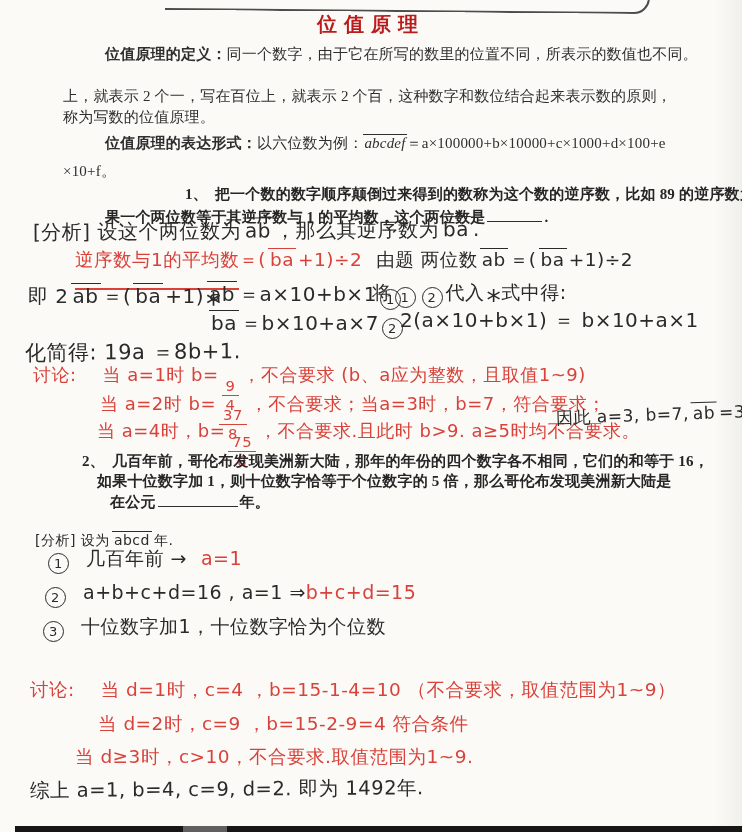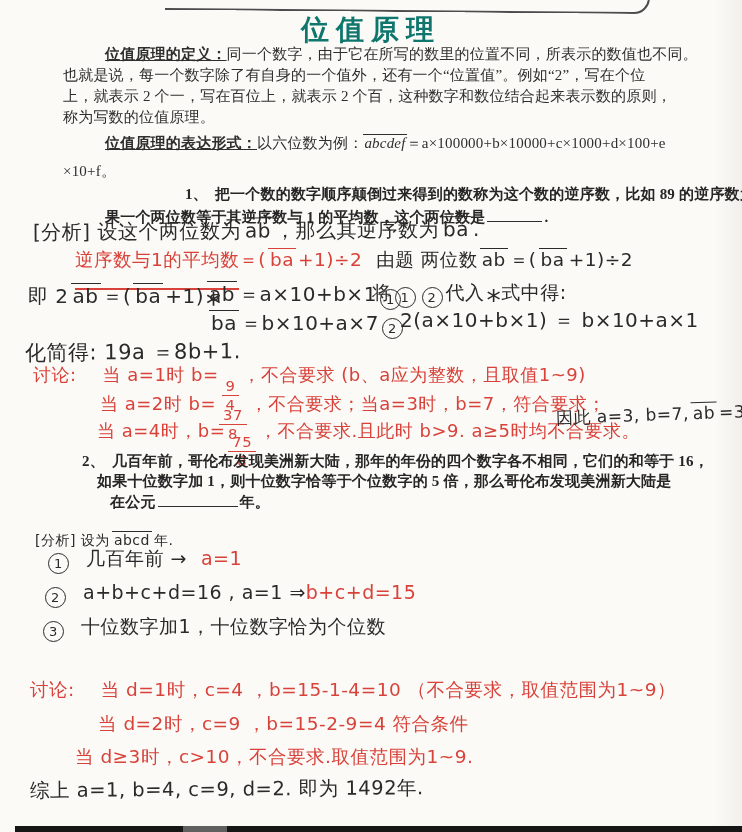--- a/index.html
+++ b/index.html
@@ -15,28 +15,28 @@
     background:linear-gradient(to right, rgba(0,0,0,0), rgba(0,0,0,0.045));
   }
   .frame-line{
     position:absolute; top:-28px; left:165px; width:483px; height:38px;
     border-right:2px solid #4c4c4c; border-bottom:2px solid #4c4c4c;
     border-radius:0 0 16px 0;
     transform:rotate(0.5deg);
   }
   .title{
     position:absolute; top:11px; left:0; width:742px;
-    text-align:center; font-size:28px; font-weight:700; letter-spacing:7px;
-    color:#0f766e;
+    text-align:center; font-size:20px; font-weight:700; letter-spacing:7px;
+    color:#b91c1c;
   }
   .pline{
     position:absolute; white-space:nowrap; font-size:15px; color:#2e2e2e;
     letter-spacing:0.2px;
   }
-  .pbold{font-weight:700;text-decoration:underline;}
+  .pbold{font-weight:700;}
   .pnum{font-weight:700; margin-right:7px;}
   .prob{font-weight:600; color:#262626;}
   .ovp{display:inline-block; border-top:1.4px solid #2e2e2e; line-height:1.05; padding:1px 1px 0; font-style:italic;}
   .blank{display:inline-block; border-bottom:1.3px solid #2e2e2e; height:15px; vertical-align:baseline; margin:0 2px;}
   .hw{
     position:absolute; white-space:nowrap;
     font-family:"DejaVu Sans", sans-serif;
     color:#2a2a2a; letter-spacing:0.5px;
     transform-origin:left center;
   }
@@ -63,21 +63,20 @@
 <div class="page">
 
   <div class="shade-right"></div>
   <div class="frame-line"></div>
 
   <div class="title">位值原理</div>
 
   <div class="pline" style="left:105px;top:45px;">
     <span class="pbold">位值原理的定义：</span><span>同一个数字，由于它在所写的数里的位置不同，所表示的数值也不同。</span>
   </div>
-  <div class="pline" style="left:63px;top:66px;">也就是说，每一个数字除了有自身的一个值外，还有一个“位置值”。例如“2”，写在个位</div>
   <div class="pline" style="left:63px;top:87px;">上，就表示 2 个一，写在百位上，就表示 2 个百，这种数字和数位结合起来表示数的原则，</div>
   <div class="pline" style="left:63px;top:108px;">称为写数的位值原理。</div>
 
   <div class="pline" style="left:105px;top:134px;">
     <span class="pbold">位值原理的表达形式：</span><span>以六位数为例：</span><span class="ovp">abcdef</span><span>＝a×100000+b×10000+c×1000+d×100+e</span>
   </div>
   <div class="pline" style="left:63px;top:162px;">×10+f。</div>
 
   <div class="pline prob" style="left:185px;top:185px;">
     <span class="pnum">1、</span><span>把一个数的数字顺序颠倒过来得到的数称为这个数的逆序数，比如 89 的逆序数为 98. 如</span>

